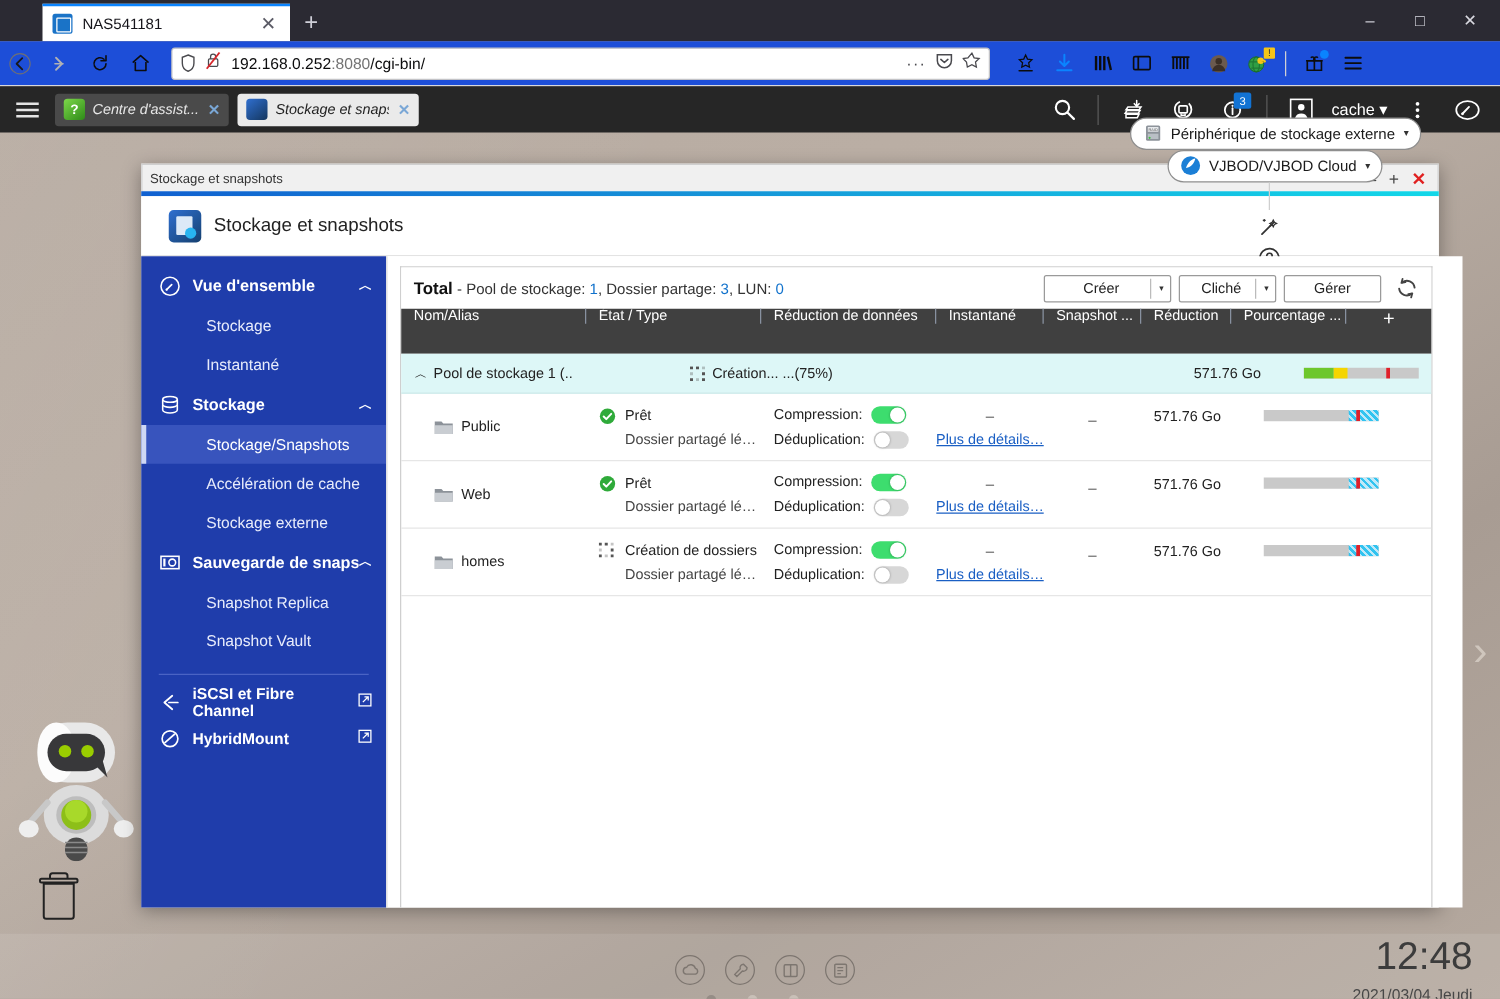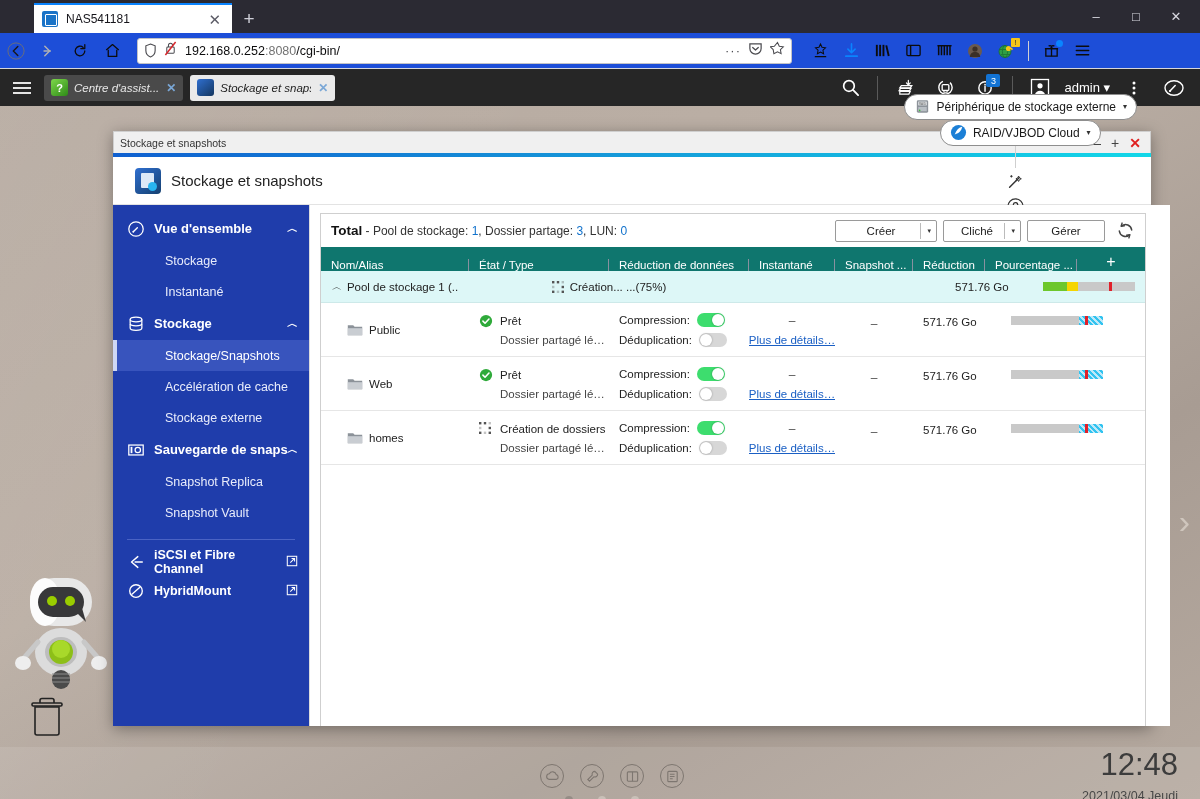--- a/index.html
+++ b/index.html
@@ -169,21 +169,21 @@
     font-size: 11.5px; color: #222; display: flex; align-items: center; justify-content: center;
     padding: 0 8px; cursor: pointer; position: relative;
   }
   .btn.split { padding-right: 18px; }
   .btn.split::after { content: "▾"; position: absolute; right: 5px; font-size: 7px; color: #333; }
   .btn.split::before { content: ""; position: absolute; right: 15px; top: 2px; bottom: 2px;
     width: 1px; background: #bbb; }
   .refresh-ic { width: 24px; height: 24px; display:flex; align-items:center; justify-content:center;
     cursor:pointer; color:#444; margin-left:2px; }
 
-  .thead { height: 24px; background: #0f766e; display: flex; align-items: flex-end; }
+  .thead { height: 36px; background: #404040; display: flex; align-items: flex-start; }
   .th { font-size: 11.5px; color: #ffffff; display: flex; align-items: center; padding: 0 10px;
     border-right: 1px solid #8891a0; white-space: nowrap; overflow: hidden; cursor: pointer; }
   .th.plus { border-right: none; justify-content: center; font-size: 16px; padding: 0; }
 
   .row { display: flex; align-items: stretch; border-bottom: 1px solid #e6e6e6; }
   .row.pool { background: #ddf7f7; height: 32px; align-items: center; border-bottom: 1px solid #cde9e9; }
   .row.folder { height: 54px; }
   .cell { padding: 0 10px; display: flex; flex-direction: column; justify-content: center;
     font-size: 11.5px; color: #222; overflow: hidden; }
   .cell.center { align-items: center; }
@@ -423,21 +423,21 @@
         <span class="tb-badge">3</span>
       </div>
       <div class="tb-vsep"></div>
       <div class="tb-ricon">
         <svg width="22" height="22" viewBox="0 0 22 22">
             <rect x="2.5" y="2.5" width="17" height="17" fill="none" stroke="#fff" stroke-width="1.3"></rect>
             <circle cx="11" cy="8.8" r="2.6" fill="#fff"></circle>
             <path d="M6 17.3a5.3 5.3 0 0 1 10 0z" fill="#fff"></path>
           </svg>
       </div>
-      <div class="tb-user">admin ▾</div>
+      <div class="tb-user">cache ▾</div>
       <div class="tb-ricon">
         <svg width="6" height="20" viewBox="0 0 6 20">
             <circle cx="3" cy="5" r="1.5" fill="#fff"></circle>
             <circle cx="3" cy="10" r="1.5" fill="#fff"></circle>
             <circle cx="3" cy="15" r="1.5" fill="#fff"></circle>
           </svg>
       </div>
       <div class="tb-ricon">
         <svg width="22" height="22" viewBox="0 0 22 22">
             <ellipse cx="11" cy="11" rx="9" ry="7.2" fill="none" stroke="#fff" stroke-width="1.4"></ellipse>
@@ -547,21 +547,21 @@
           <span class="p-car">▾</span>
         </span>
 
         <span class="pill">
           <span class="p-ic">
             <svg width="17" height="17" viewBox="0 0 18 18">
                 <circle cx="9" cy="9" r="8" fill="#1b7fd6"></circle>
                 <path d="M5 11c2-5 4.5-7.5 8-8-1 4-3 7-8 8z" fill="#fff"></path>
               </svg>
           </span>
-          <span class="p-lbl">RAID/VJBOD Cloud</span>
+          <span class="p-lbl">VJBOD/VJBOD Cloud</span>
           <span class="p-car">▾</span>
         </span>
 
         <span class="hdr-sep"></span>
         <span class="hdr-icon">
           <svg width="18" height="18" viewBox="0 0 20 20">
               <path d="M4 17l8-8" stroke="#333" stroke-width="1.6" stroke-linecap="round"></path>
               <path d="M11.5 9.5l3-3" stroke="#333" stroke-width="1.6" stroke-linecap="round"></path>
               <path d="M14 4.5l1 2 2 1-2 1-1 2-1-2-2-1 2-1z" fill="none" stroke="#333" stroke-width="1.1"></path>
               <path d="M6 3.5v2.6M4.7 4.8h2.6" stroke="#333" stroke-width="1.1"></path>

